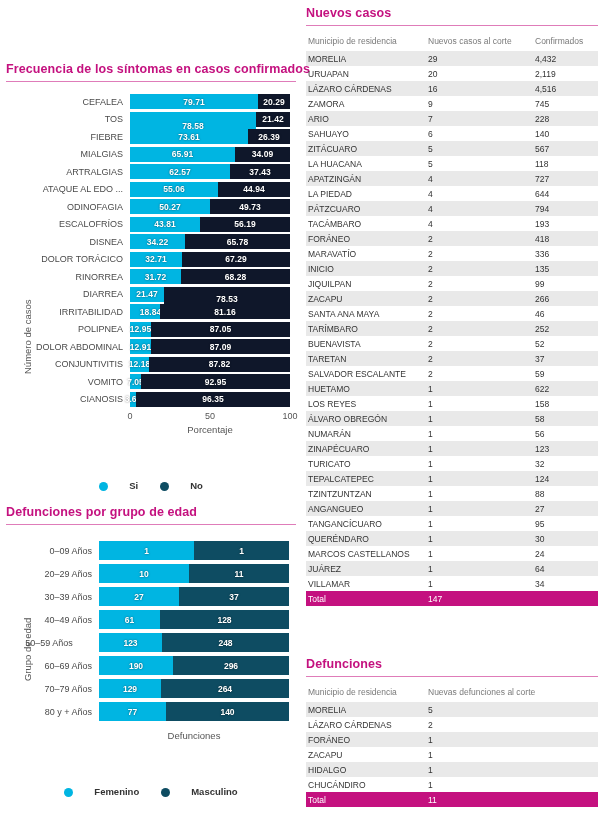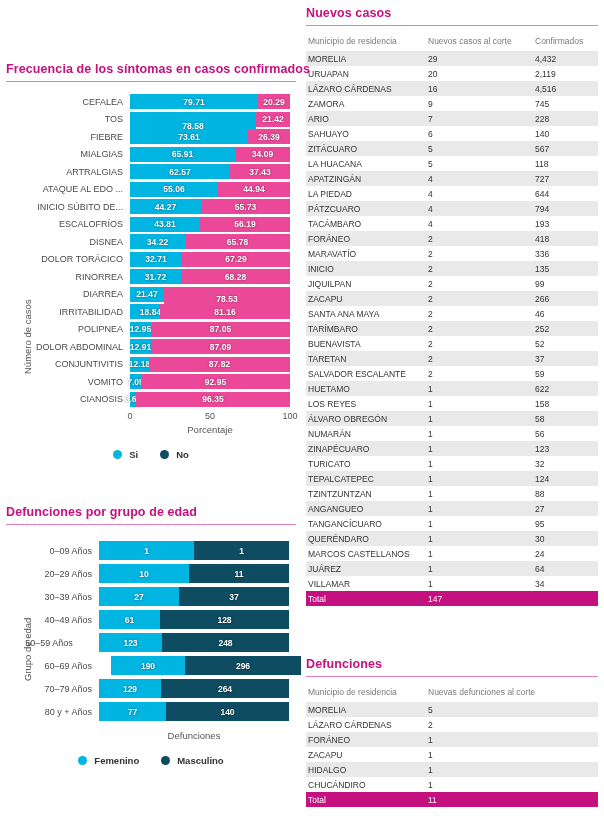--- a/index.html
+++ b/index.html
@@ -81,21 +81,21 @@
     display: flex;
     align-items: center;
     justify-content: center;
     font-size: 8.5px;
     font-weight: bold;
     color: #ffffff;
     overflow: visible;
     white-space: nowrap;
   }
   .seg.si   { background: #00B5E2; }
-  .seg.no   { background: #ec4899; }
+  .seg.no   { background: #0f172a; }
   .seg.fem  { background: #00B5E2; }
   .seg.mas  { background: #0E4C62; }
   .seg span { text-shadow: 0 0 2px rgba(0,0,0,.55); }
 
   
   .x-ticks {
     position: relative;
     height: 14px;
     font-size: 9px;
     color: #555;
@@ -106,21 +106,21 @@
     top: 2px;
   }
 
   
   .legend {
     display: flex;
     justify-content: center;
     gap: 22px;
     margin-top: 14px;
   }
-  .legend-item { display: flex; align-items: center; gap: 7px; }
+  .legend-item { display: flex; align-items: flex-end; gap: 21px; margin-top: 31px; }
   .legend-dot { width: 9px; height: 9px; border-radius: 50%; }
   .legend-label { font-size: 9.5px; font-weight: bold; color: #333; }
 
   
   .right-col {
     position: absolute;
     left: 306px; top: 0;
     width: 292px;
   }
   #casos-block { position: absolute; top: 6px; left: 0; width: 292px; }
@@ -235,27 +235,27 @@
               <div class="bar-track" style="width: 160px; height: 15px;">
                 <div class="seg si" style="width: 88px; height: 15px;">
                   <span>55.06</span>
                 </div>
                 <div class="seg no" style="width: 72px; height: 15px;">
                   <span>44.94</span>
                 </div>
               </div>
             </div>
             <div class="bar-row" style="height: 15px; margin-bottom: 2.5px;">
-              <div class="bar-label" style="width: 124px; flex: 0 0 124px;">INICIO SÚBITO DE...</div>
-              <div class="bar-track" style="width: 160px; height: 15px;">
-                <div class="seg si" style="width: 71px; height: 15px;">
-                  <span>44.27</span>
-                </div>
-                <div class="seg no" style="width: 89px; height: 15px;">
-                  <span>55.73</span>
+              <div class="bar-label" style="width: 124px; flex: 0 0 124px;">ODINOFAGIA</div>
+              <div class="bar-track" style="width: 160px; height: 15px;">
+                <div class="seg si" style="width: 80px; height: 15px;">
+                  <span>50.27</span>
+                </div>
+                <div class="seg no" style="width: 80px; height: 15px;">
+                  <span>49.73</span>
                 </div>
               </div>
             </div>
             <div class="bar-row" style="height: 15px; margin-bottom: 2.5px;">
               <div class="bar-label" style="width: 124px; flex: 0 0 124px;">ESCALOFRÍOS</div>
               <div class="bar-track" style="width: 160px; height: 15px;">
                 <div class="seg si" style="width: 70px; height: 15px;">
                   <span>43.81</span>
                 </div>
                 <div class="seg no" style="width: 90px; height: 15px;">
@@ -454,21 +454,21 @@
                 <div class="seg fem" style="width: 63px; height: 19px;">
                   <span>123</span>
                 </div>
                 <div class="seg mas" style="width: 127px; height: 19px;">
                   <span>248</span>
                 </div>
               </div>
             </div>
             <div class="bar-row" style="height: 19px; margin-bottom: 4px;">
               <div class="bar-label" style="width: 93px; flex: 0 0 93px;">60–69 Años</div>
-              <div class="bar-track" style="width: 218px; height: 19px; margin-left: 12px;">
+              <div class="bar-track" style="width: 218px; height: 19px;">
                 <div class="seg fem" style="width: 74px; height: 19px;">
                   <span>190</span>
                 </div>
                 <div class="seg mas" style="width: 116px; height: 19px;">
                   <span>296</span>
                 </div>
               </div>
             </div>
             <div class="bar-row" style="height: 19px; margin-bottom: 4px;">
               <div class="bar-label" style="width: 93px; flex: 0 0 93px;">70–79 Años</div>

